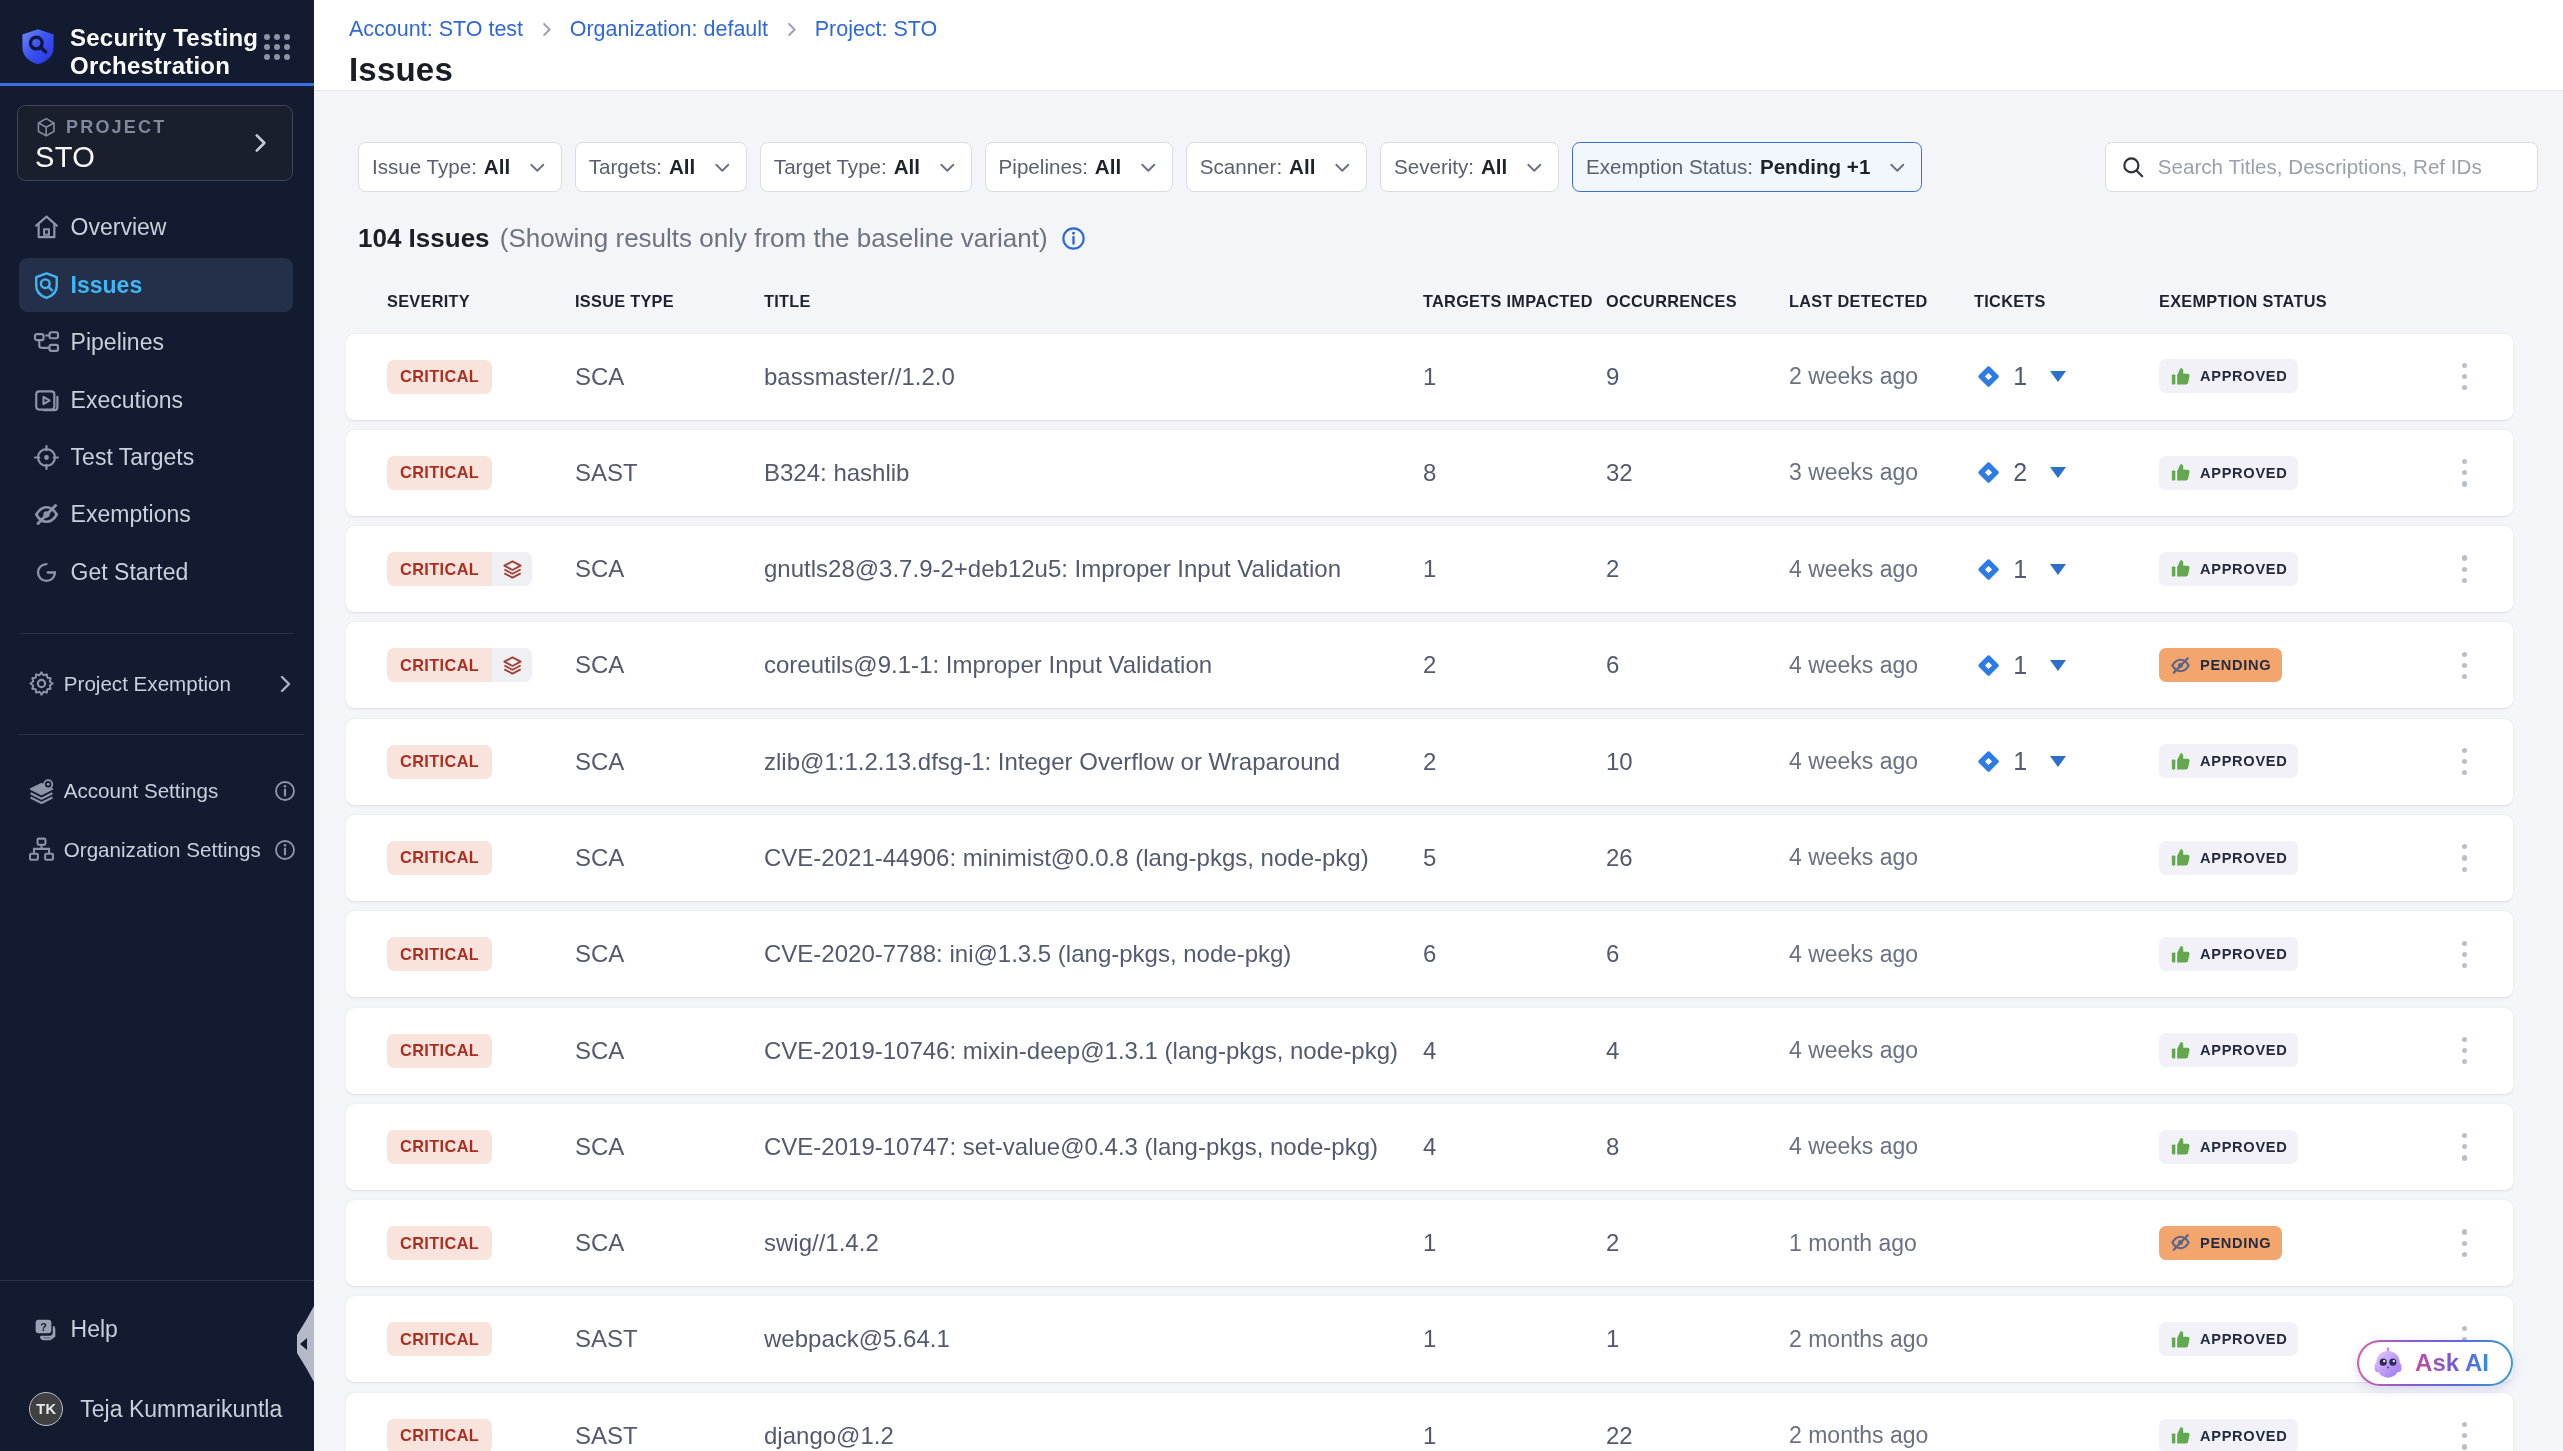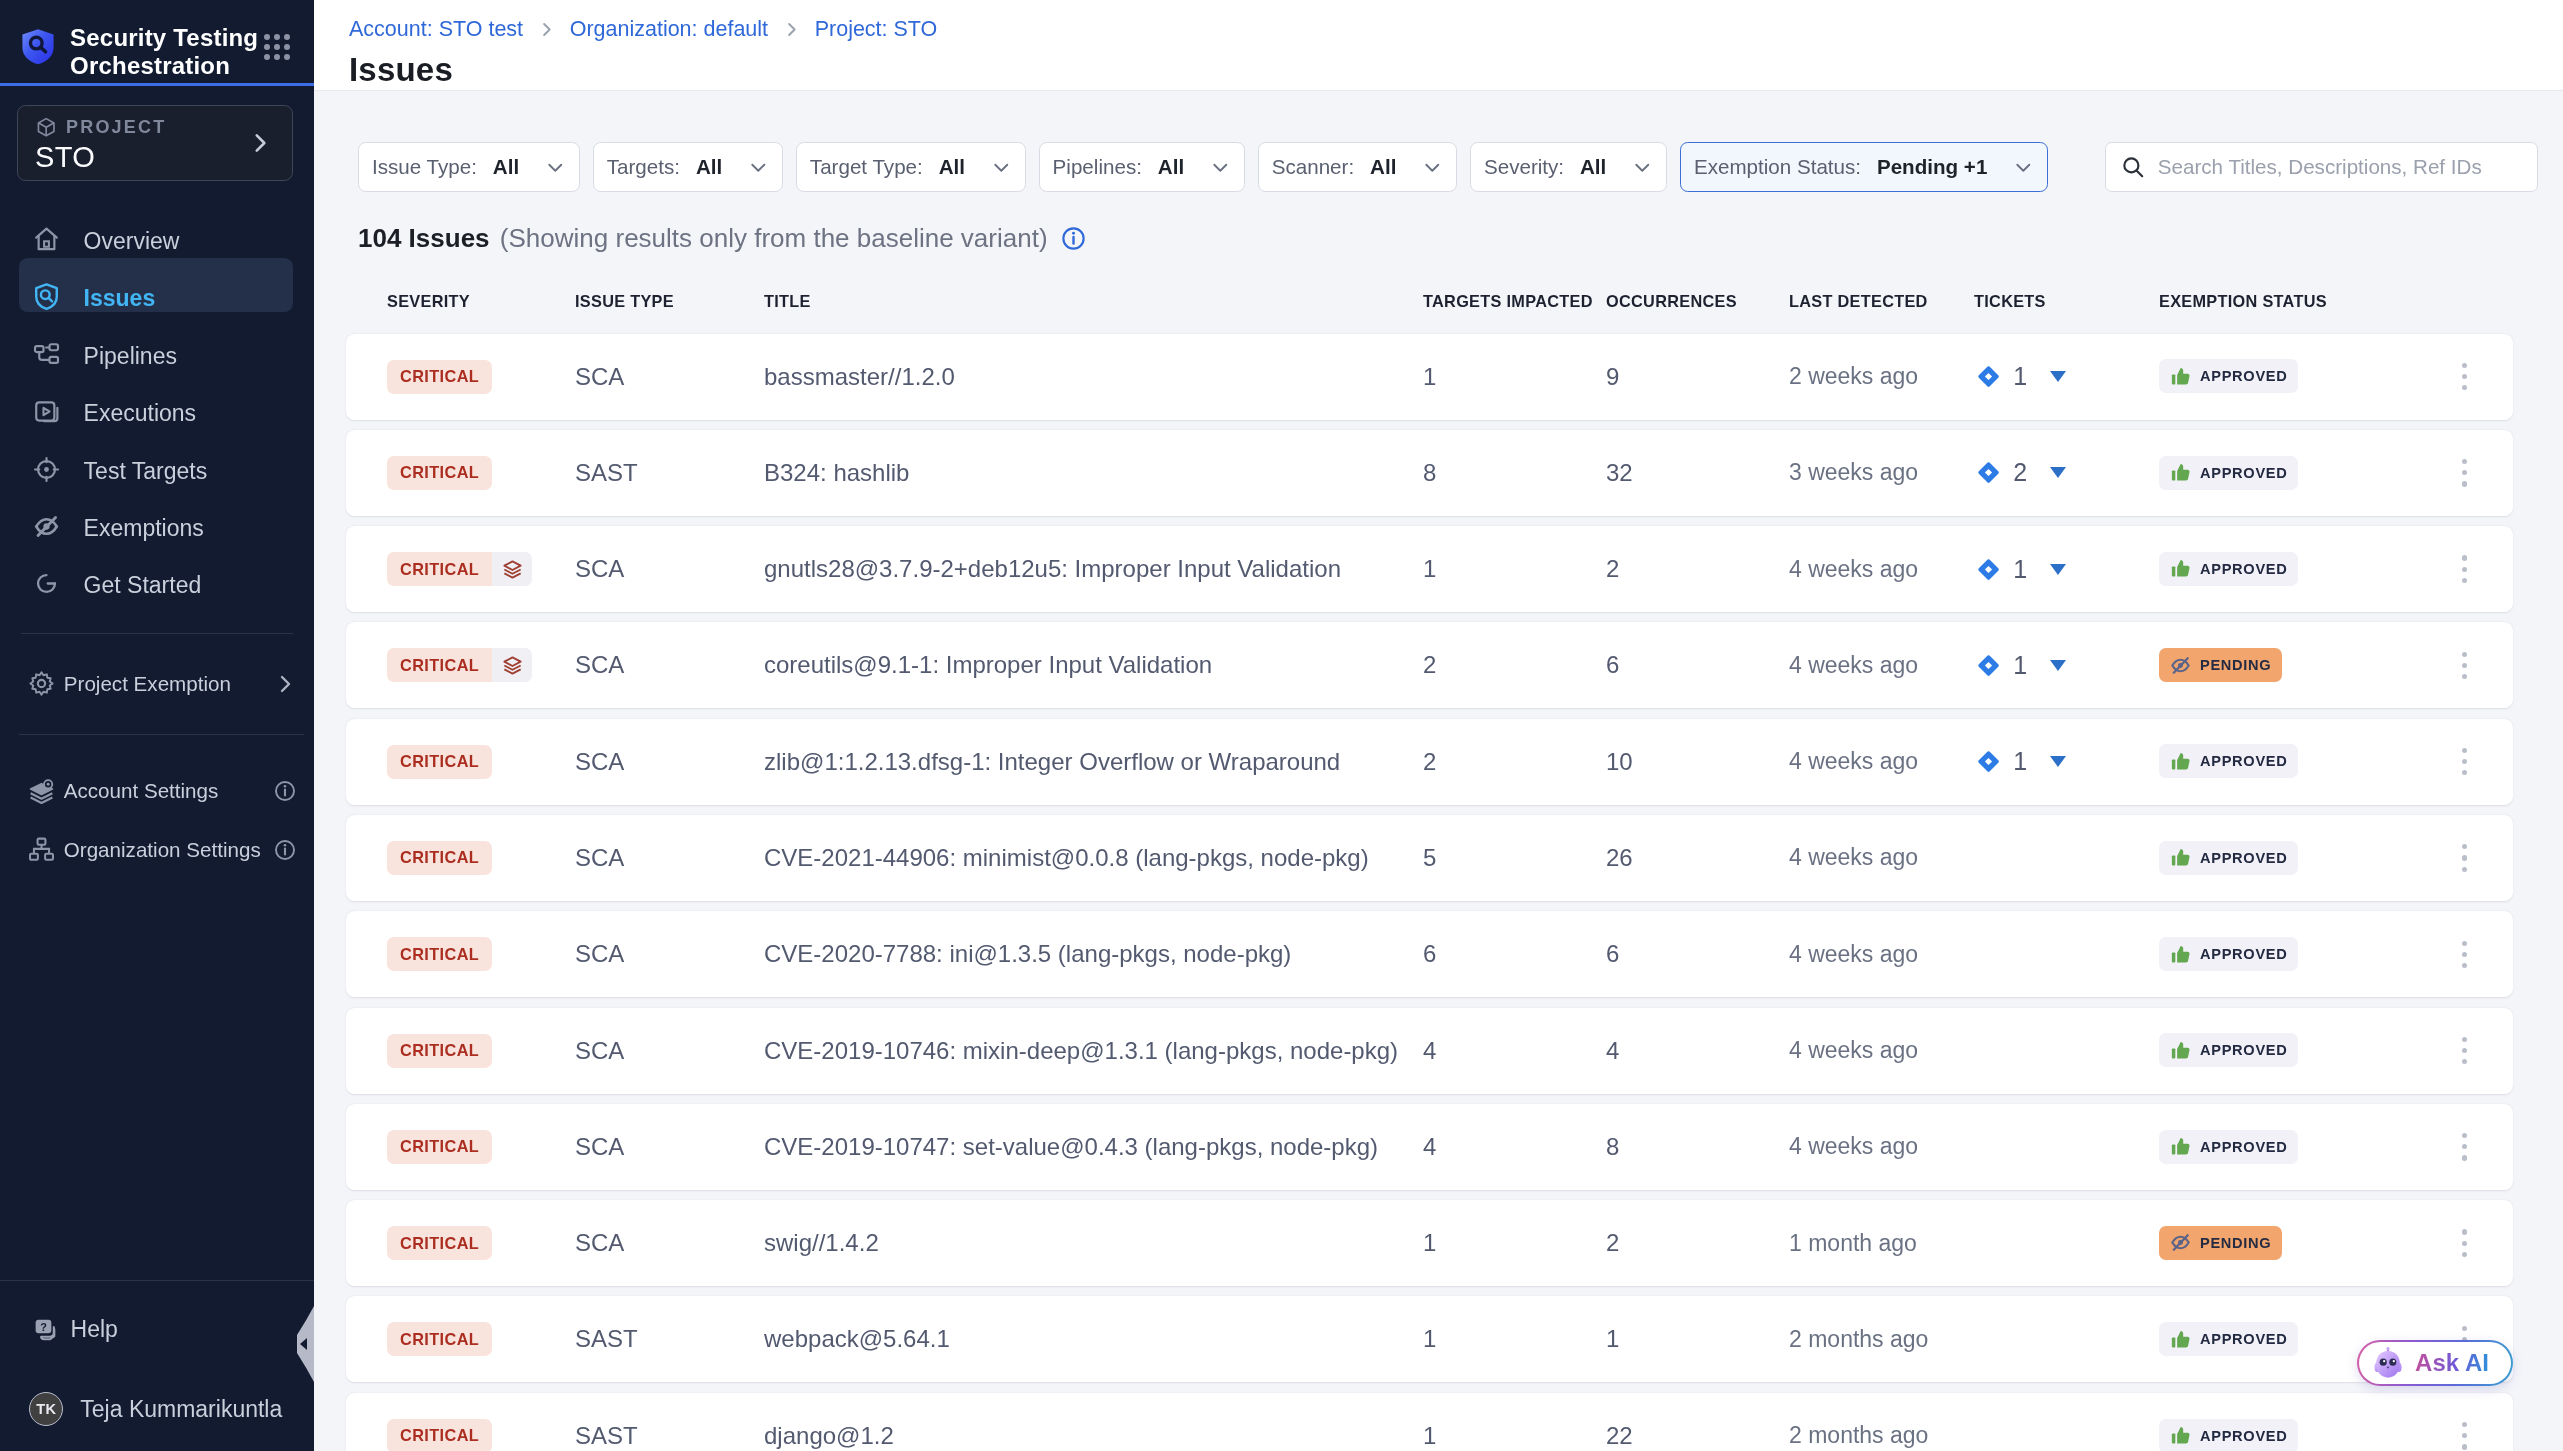--- a/index.html
+++ b/index.html
@@ -15,21 +15,21 @@
   .grid-icon { margin:10.3px 6.9px 0 5.2px; flex:none; width:26px; height:26px; display:grid; grid-template-columns:repeat(3,1fr); gap:3.4px; }
   .grid-icon i { width:6px; height:6px; border-radius:50%; background:#8d93a5; }
   .brand-line { height:3.4px; background:#3d6de4; margin-top:2.6px; }
 
   .project-card { margin:19px 20.6px 0 17px; background:#1a1f2e; border:1.7px solid #3f4659; border-radius:8.6px; padding:10.3px 17px 6.9px 17px; position:relative; cursor:pointer; }
   .project-label { display:flex; align-items:center; gap:8.6px; color:#80899c; font-size:18px; font-weight:700; letter-spacing:2.2px; line-height:19px; }
   .project-name { margin-top:3.4px; line-height:31px; color:#fbfcfe; font-size:29px; letter-spacing:0.4px; }
   .project-chevron { position:absolute; right:19px; top:50%; transform:translateY(-50%); }
 
   .nav { margin-top:20px; padding:0 20.6px 0 19px; }
-  .nav-item { display:flex; align-items:flex-end; height:54px; margin-bottom:3.4px; border-radius:8.6px; color:#c9cfdb; font-size:23px; cursor:pointer;gap:13px; }
+  .nav-item { display:flex; align-items:center; height:54px; margin-bottom:3.4px; border-radius:8.6px; color:#c9cfdb; font-size:23px; cursor:pointer; }
   .nav-item .nav-ic { width:31px; height:31px; margin:0 8.6px 0 12px; flex:none; display:flex; align-items:center; justify-content:center; }
   .nav-item.active { background:#243049; color:#42b6f5; font-weight:700; }
   .side-divider { height:0.9px; background:#2b3349; margin:30px 0 23px 0; }
   .settings-zone { padding:0 10.3px 0 19px; }
   .settings-item { display:flex; align-items:center; height:54px; color:#c9cfdb; font-size:20.6px; white-space:nowrap; cursor:pointer; position:relative; }
   .settings-item .nav-ic { width:31px; height:31px; margin:0 6.9px 0 6.9px; flex:none; display:flex; align-items:center; justify-content:center; }
   .settings-item .right-ic { position:absolute; right:6.9px; }
 
   .sidebar-footer { margin-top:auto; border-top:0.9px solid #2b3349; padding:22.4px 20.6px 0 19px; height:172px; }
   .footer-item { display:flex; align-items:center; height:52px; color:#c9cfdb; font-size:23px; cursor:pointer; }
@@ -43,21 +43,21 @@
   .main { flex:1; display:flex; flex-direction:column; min-width:0; }
   .page-header { background:#fff; height:91px; padding:17px 0 0 35px; border-bottom:0.9px solid #e7e9ef; }
   .breadcrumb { display:flex; align-items:center; gap:13.8px; font-size:21.5px; color:#2f68d8; }
   .breadcrumb a { color:#2f68d8; text-decoration:none; cursor:pointer; }
   .crumb-sep { display:flex; }
   .page-title { margin-top:8.6px; font-size:33px; font-weight:700; color:#1b1d25; letter-spacing:0.2px; }
 
   .content { position:relative; flex:1; background:#f4f5f9; }
 
   .filters-row { position:absolute; left:44px; right:25px; top:51px; height:50px; display:flex; gap:13px; align-items:center; }
-  .filter-pill { height:50px; background:#fff; border:1.7px solid #d8dbe3; border-radius:7.7px; display:flex; align-items:center; padding:0 13px; cursor:pointer; white-space:nowrap;gap:9px; }
+  .filter-pill { height:50px; background:#fff; border:1.7px solid #d8dbe3; border-radius:7.7px; display:flex; align-items:center; padding:0 13px; cursor:pointer; white-space:nowrap; }
   .filter-pill .f-label { font-size:20.6px; color:#5a6070; }
   .filter-pill .f-value { font-size:20.6px; color:#1e222b; font-weight:700; margin-left:6.9px; }
   .filter-pill .f-chev { margin-left:17px; display:flex; }
   .filter-pill.active { border-color:#3a6fd8; background:#f1f7fd; }
   .search-box { margin-left:auto; flex:none; width:433px; height:50px; background:#fff; border:1.7px solid #d8dbe3; border-radius:6.9px; display:flex; align-items:center; padding:0 15.5px 0 13.8px; }
   .search-box input { border:none; outline:none; background:transparent; flex:1; font-size:20.6px; font-family:"Liberation Sans",sans-serif; color:#333; margin-left:12px; }
   .search-box input::placeholder { color:#9aa0ac; }
 
   .count-line { position:absolute; left:44px; top:132px; display:flex; align-items:center; font-size:26px; }
   .count-line .count { font-weight:700; color:#1c1f26; }

